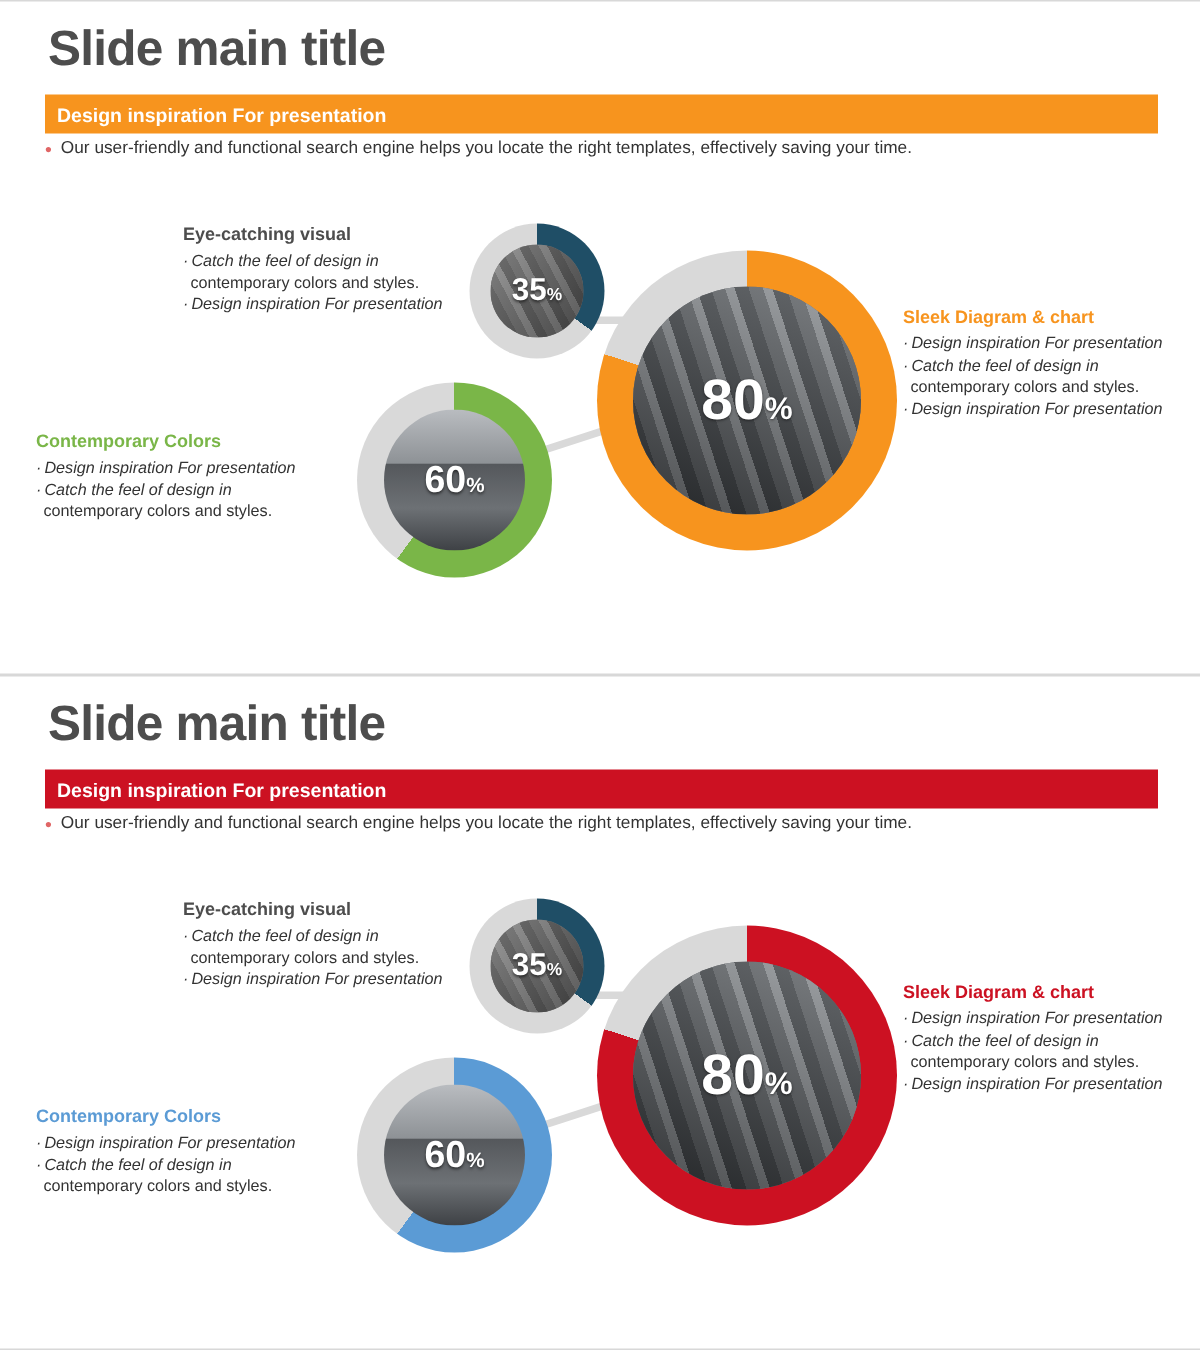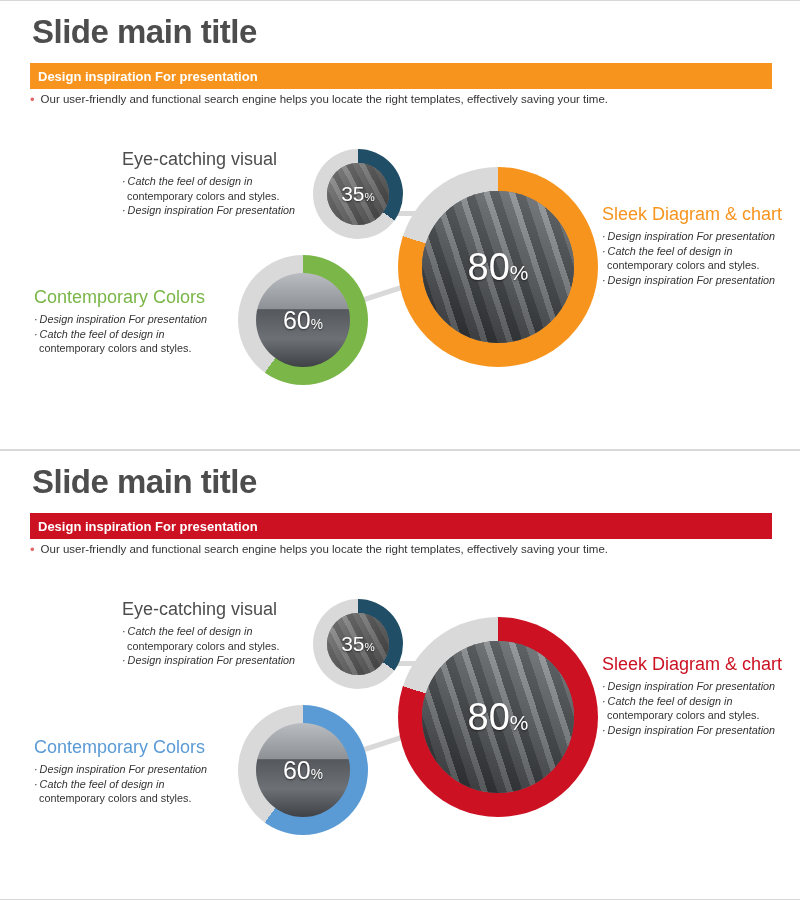--- a/index.html
+++ b/index.html
@@ -82,38 +82,38 @@
     justify-content: center;
   }
   .photo {
     position: absolute;
     left: 0; top: 0;
     width: 100%; height: 100%;
   }
   .donut-label {
     position: relative;
     color: #ffffff;
-    font-weight: normal;
+    font-weight: bold;
     text-shadow: 0 1px 2px rgba(0,0,0,0.55);
     z-index: 2;
     white-space: nowrap;
   }
   .donut-label .pct { font-size: 0.55em; }
 
   
   .connector {
     position: absolute;
     background: #d9d9d9;
     height: 5px;
   }
 
   
   .tb-head {
-    font-size: 18px;
-    font-weight: normal;
+    font-size: 12px;
+    font-weight: bold;
     margin-bottom: 4px;
   }
   .tb-line {
     font-size: 10.8px;
     color: #333333;
     line-height: 14.5px;
     white-space: nowrap;
     font-style: italic;
   }
   .tb-line .d { margin-right: 2px; }
@@ -121,21 +121,21 @@
     font-size: 10.8px;
     color: #333333;
     line-height: 14.5px;
     white-space: nowrap;
     padding-left: 5px;
   }
   .block { position: absolute; }
   .block.right { text-align: left; }
 
   .eye-block { left: 122px; top: 148px; width: 210px; }
-  .cc-block  { left: 34px;  top: 286px; width: 230px; }
+  .cc-block  { left: 24px;  top: 286px; width: 230px; }
   .sleek-block { left: 602px; top: 203px; width: 196px; }
 </style>
 </head>
 <body>
 
 <div class="page">
 
   <div class="slide">
     <div class="slide-inner">
 

